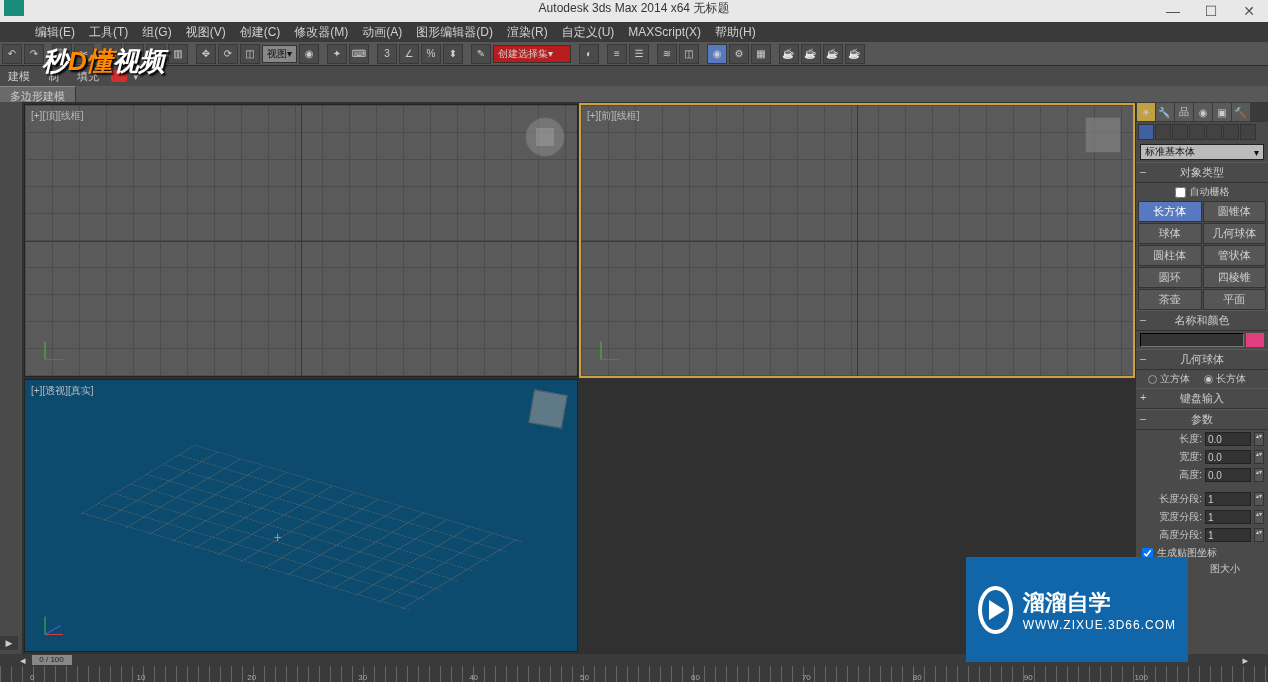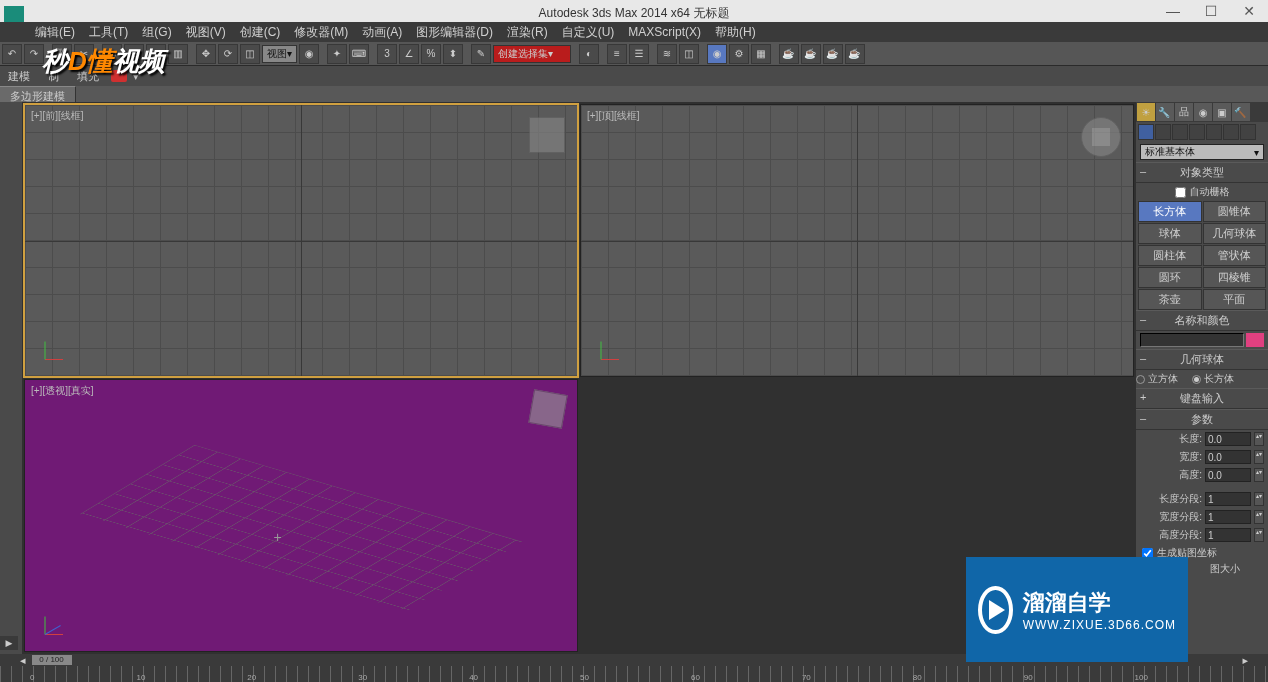--- a/index.html
+++ b/index.html
@@ -1,19 +1,19 @@
 <!DOCTYPE html>
 <html><head>
 <meta charset="utf-8">
 <style>
 * { margin: 0; padding: 0; box-sizing: border-box; font-family: "Microsoft YaHei", Arial, sans-serif; }
 body { background: #4a4a4a; width: 1268px; height: 682px; overflow: hidden; font-size: 11px; color: #ccc; position: relative; }
 
 
-.titlebar { height: 22px; background: #e8e8e8; color: #333; display: flex; align-items: flex-end; position: relative; }
+.titlebar { height: 22px; background: #e8e8e8; color: #333; display: flex; align-items: flex-start; position: relative; }
 .titlebar .app-icon { width: 20px; height: 16px; margin-left: 4px; background: #1a8c7a; }
 .titlebar .title { position: absolute; left: 50%; transform: translateX(-50%); font-size: 12px; color: #333; }
 .titlebar .win-controls { margin-left: auto; display: flex; }
 .titlebar .win-btn { width: 38px; height: 22px; display: flex; align-items: center; justify-content: center; font-size: 14px; color: #555; }
 
 
 .menubar { height: 20px; background: #3a3a3a; display: flex; align-items: center; padding-left: 28px; }
 .menubar .menu-item { padding: 2px 7px; font-size: 12px; color: #d0d0d0; }
 
 
@@ -51,21 +51,21 @@
 .vp-axis .ax.x { background: #d04040; bottom: 6px; left: 6px; }
 .vp-axis .ax.y { background: #40c040; bottom: 6px; left: 6px; transform: rotate(-90deg); }
 .vp-axis .ax.z { background: #4060d0; bottom: 6px; left: 6px; transform: rotate(-30deg); }
 
 
 .ortho-grid { position: absolute; inset: 0; background-image: linear-gradient(#4c4c4c 1px, transparent 1px), linear-gradient(90deg, #4c4c4c 1px, transparent 1px); background-size: 27px 27px; }
 .ortho-grid::after { content: ''; position: absolute; left: 0; right: 0; top: 50%; height: 1px; background: #383838; }
 .ortho-grid::before { content: ''; position: absolute; top: 0; bottom: 0; left: 50%; width: 1px; background: #383838; }
 
 
-.persp { background: #701a75; }
+.persp { background: #0c4a6e; }
 .persp-cross { position: absolute; left: 45%; top: 55%; color: #999; font-size: 14px; }
 
 
 .right-panel { width: 132px; background: #4a4a4a; display: flex; flex-direction: column; }
 .rp-tabs { display: flex; height: 20px; background: #3a3a3a; gap: 1px; padding: 1px; }
 .rp-tab { width: 18px; height: 18px; background: #5a5a5a; display: flex; align-items: center; justify-content: center; font-size: 10px; }
 .rp-tab.active { background: #c0a040; }
 .rp-subtabs { display: flex; height: 20px; gap: 1px; padding: 2px; }
 .rp-subtab { width: 16px; height: 16px; background: #424242; border: 1px solid #333; }
 .rp-subtab.active { background: #4060a0; }
@@ -73,21 +73,21 @@
 .rp-section-head { background: #4a4a4a; text-align: center; font-size: 11px; padding: 2px; border-top: 1px solid #5a5a5a; border-bottom: 1px solid #333; position: relative; }
 .rp-section-head .minus { position: absolute; left: 4px; color: #ccc; }
 .rp-check { display: flex; align-items: center; justify-content: center; gap: 4px; font-size: 10px; padding: 2px; }
 .rp-check input { width: 11px; height: 11px; }
 .rp-grid2 { display: grid; grid-template-columns: 1fr 1fr; gap: 1px; padding: 0 2px; }
 .rp-btn { background: #565656; border: 1px solid #333; font-size: 11px; text-align: center; padding: 2px 0; color: #d0d0d0; }
 .rp-btn.selected { background: #5878c0; color: #fff; }
 .rp-colorbox { display: flex; margin: 2px 4px; gap: 2px; }
 .rp-colorbox .text-in { flex: 1; height: 14px; background: #333; border: 1px inset #222; }
 .rp-colorbox .swatch { width: 18px; height: 14px; background: #e04080; }
-.rp-radio-row { display: flex; align-items: center; gap: 3px; padding: 2px 0; font-size: 10px; }
+.rp-radio-row { display: flex; align-items: center; gap: 3px; padding: 2px 12px; font-size: 10px; }
 .rp-radio-row .r { width: 9px; height: 9px; border-radius: 50%; border: 1px solid #999; display: inline-block; }
 .rp-radio-row .r.sel::after { content: ''; display: block; width: 5px; height: 5px; background: #ccc; border-radius: 50%; margin: 1px; }
 .rp-param-row { display: flex; align-items: center; padding: 2px 4px; gap: 3px; font-size: 10px; }
 .rp-param-row .lbl { flex: 1; text-align: right; }
 .rp-param-row .spinner { width: 46px; height: 14px; background: #333; border: 1px solid #222; color: #ccc; padding: 0 2px; font-size: 10px; }
 .rp-param-row .spin-btns { width: 10px; height: 14px; background: #555; border: 1px solid #333; font-size: 6px; line-height: 6px; text-align: center; }
 
 
 .bottom { height: 30px; background: #4a4a4a; display: flex; flex-direction: column; }
 .timeline-slider { height: 12px; background: #3a3a3a; display: flex; align-items: center; padding: 0 20px; position: relative; }
@@ -199,36 +199,36 @@
   <div class="tab">多边形建模</div>
 </div>
 
 <div class="main">
   <div class="left-gutter">
     <div class="play-tiny">▶</div>
   </div>
 
   <div class="viewports">
 
-    <div class="viewport active">
-      <div class="ortho-grid"></div>
-      <div class="vp-label">[+][前][线框]</div>
-      <div class="vp-cube"></div>
-      <div class="vp-axis">
-          <div class="ax x"></div>
-          <div class="ax y"></div>
-        </div>
-    </div>
-
     <div class="viewport">
       <div class="ortho-grid"></div>
       <div class="vp-label">[+][顶][线框]</div>
       <div class="vp-cube big" style="border-radius:50%; display:flex;align-items:center;justify-content:center">
           <div style="width:18px;height:18px;background:#aaa"></div>
         </div>
+      <div class="vp-axis">
+          <div class="ax x"></div>
+          <div class="ax y"></div>
+        </div>
+    </div>
+
+    <div class="viewport active">
+      <div class="ortho-grid"></div>
+      <div class="vp-label">[+][前][线框]</div>
+      <div class="vp-cube"></div>
       <div class="vp-axis">
           <div class="ax x"></div>
           <div class="ax y"></div>
         </div>
     </div>
 
 
     <div class="viewport persp">
       <div class="vp-label">[+][透视][真实]</div>
       <div class="persp-grid"></div>

